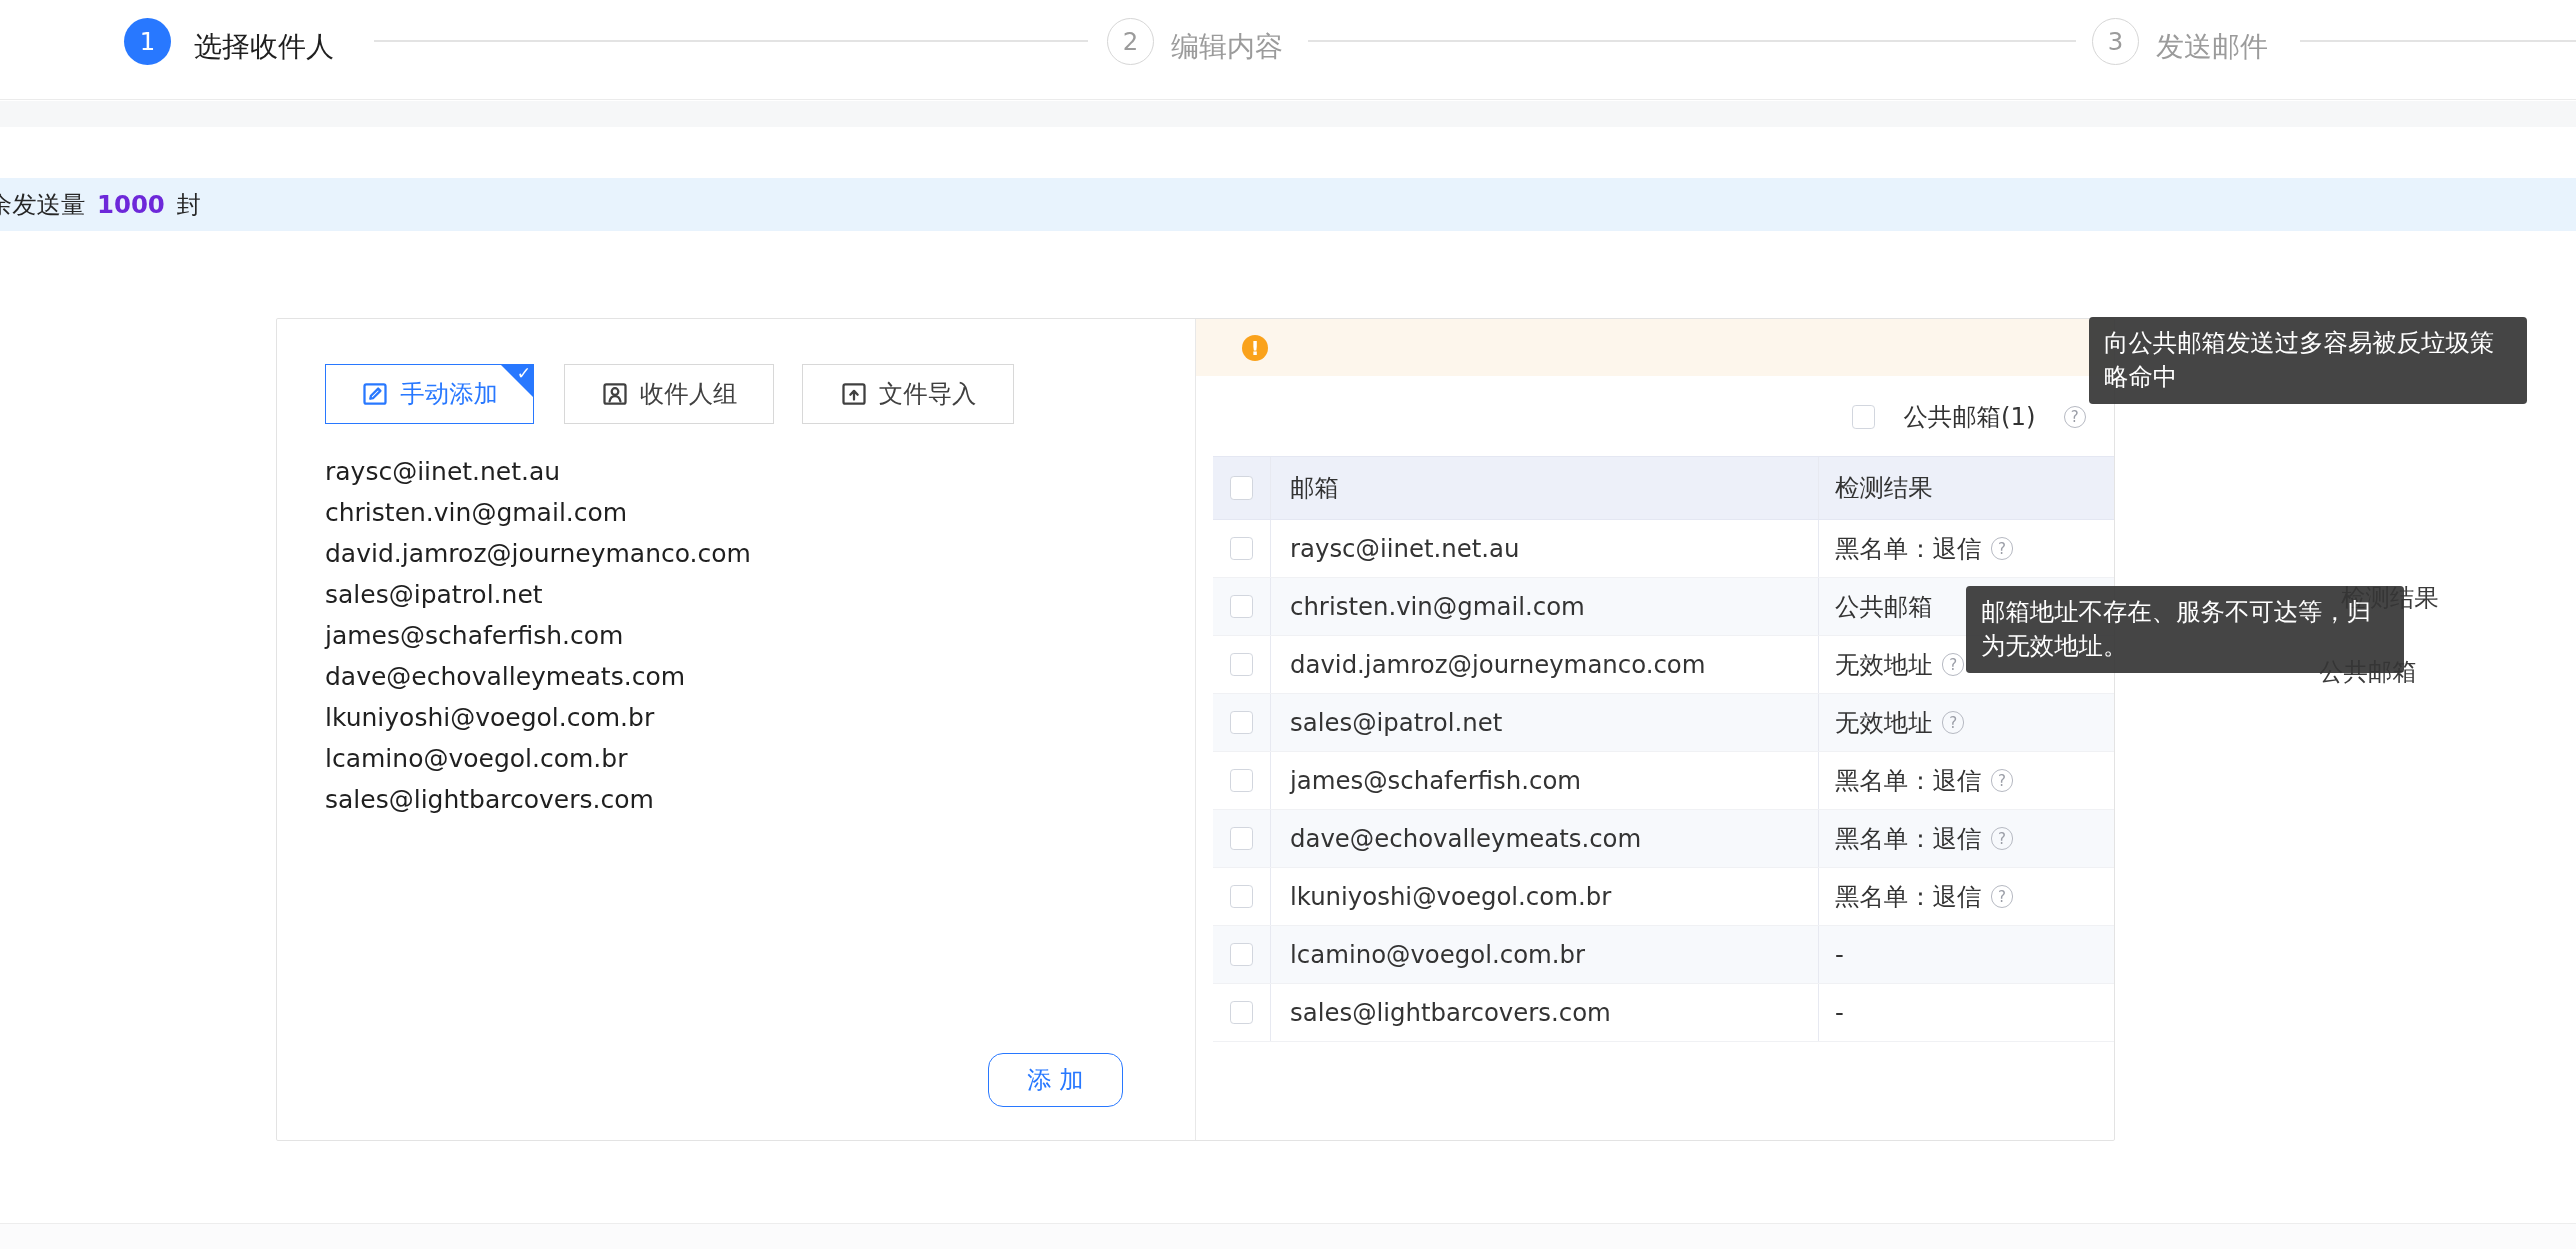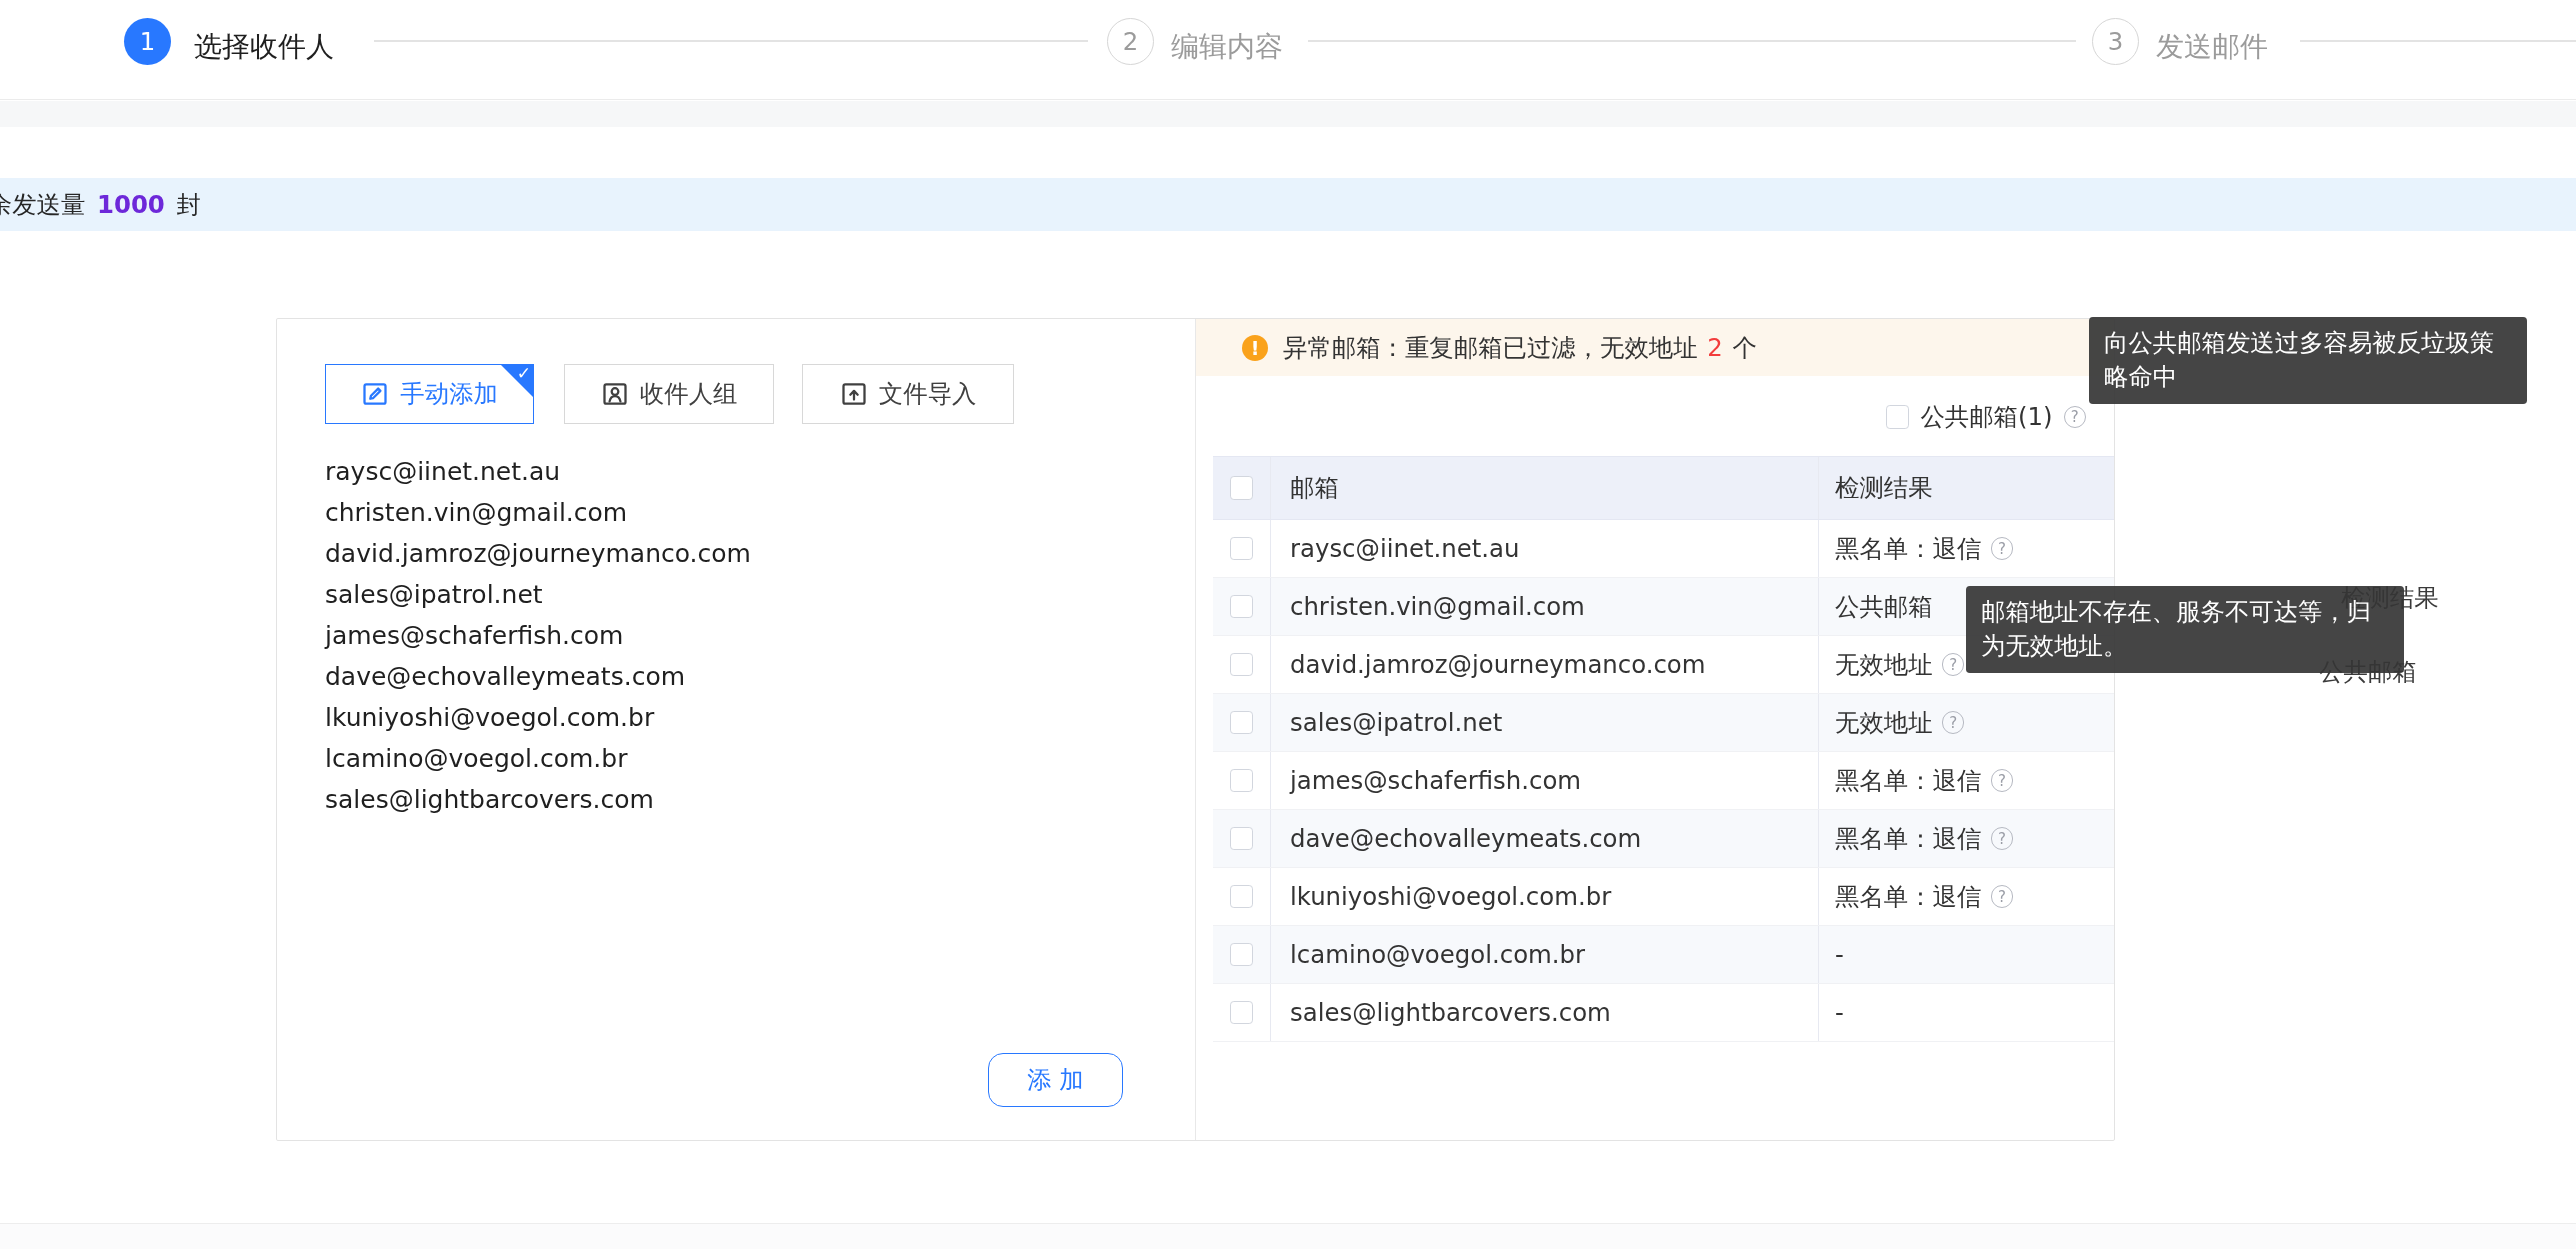--- a/index.html
+++ b/index.html
@@ -62,21 +62,21 @@
 
   
   .warning-bar { position:absolute; top:0; left:0; right:0; height:57px; background:#fdf6ec;
                  display:flex; align-items:center; padding-left:46px; font-size:24.4px; color:#333; }
   .warn-icon { width:26px; height:26px; border-radius:50%; background:#faa21b; color:#fff;
                display:flex; align-items:center; justify-content:center; font-size:19px; font-weight:bold;
                margin-right:15px; flex:none; }
   .warn-count { color:#f23c3c; padding:0 1.9px; }
 
   .public-row { position:absolute; top:83px; right:28px; height:30px;
-                display:flex; align-items:center; gap:11px; font-size:24.4px; color:#333; }
+                display:flex; align-items:center; gap:28px; font-size:24.4px; color:#333; }
 
   .checkbox { display:inline-block; width:23.5px; height:23.5px; border:1.9px solid #d2d6de;
               border-radius:3.8px; background:#fff; cursor:pointer; flex:none; }
 
   .help-icon { display:inline-flex; width:22.5px; height:22.5px; border-radius:50%;
                border:1.9px solid #b6b9c2; color:#9a9da6; font-size:15px;
                align-items:center; justify-content:center; margin-left:9.4px; cursor:pointer; flex:none; }
 
   
   .mail-table { position:absolute; left:17px; right:0; top:137px; }
@@ -183,21 +183,20 @@
   <div class="email-line">sales@lightbarcovers.com</div>
 </div>
 
       <button class="add-btn">添 加</button>
     </div>
 
     <div class="right-pane">
 
       <div class="warning-bar">
         <span class="warn-icon">!</span>
-        <span><span>异常邮箱：重复邮箱已过滤，无效地址 </span><span class="warn-count">2</span><span> 个</span></span>
       </div>
 
       <div class="public-row">
         <span class="checkbox"></span>
         <span>公共邮箱(1)</span>
         <span class="help-icon" style="margin-left:0;">?</span>
       </div>
 
       <div class="mail-table">
         <div class="thead">

